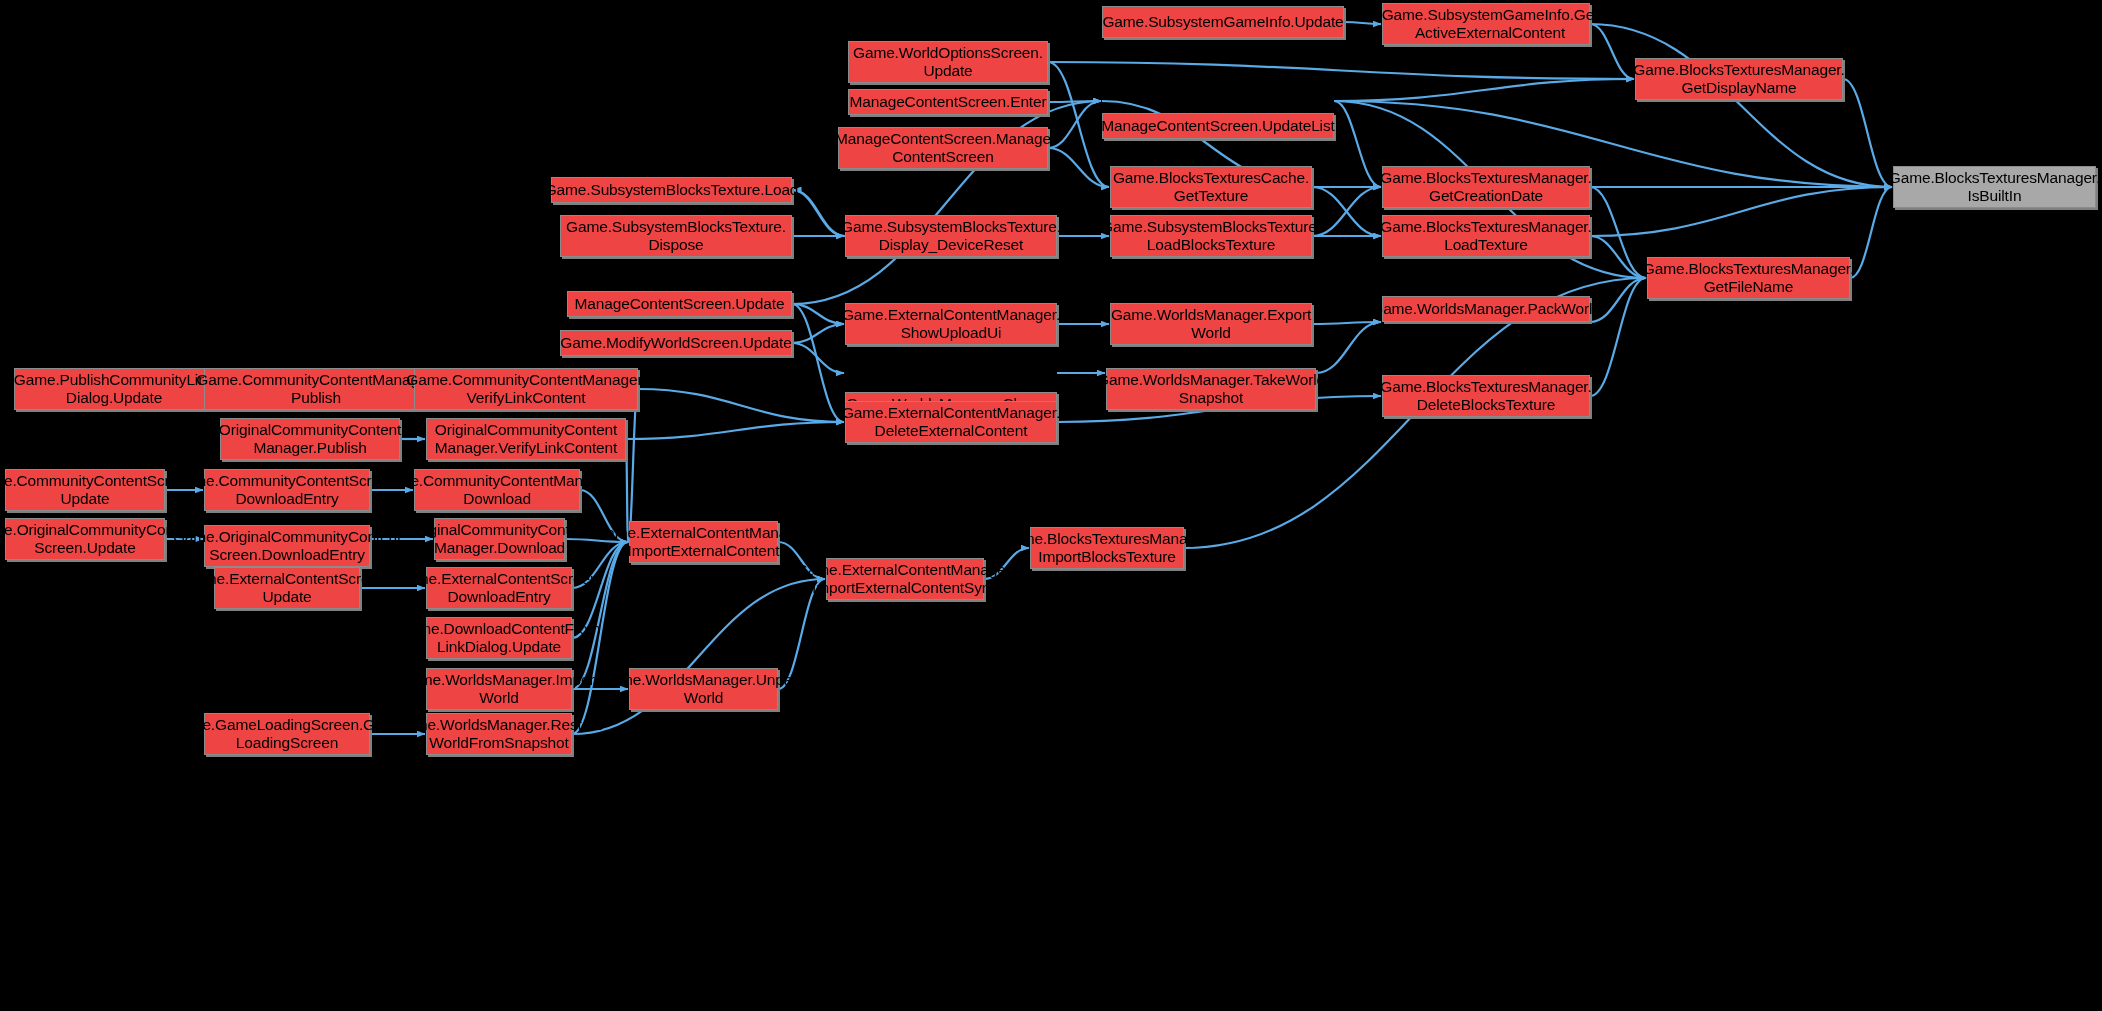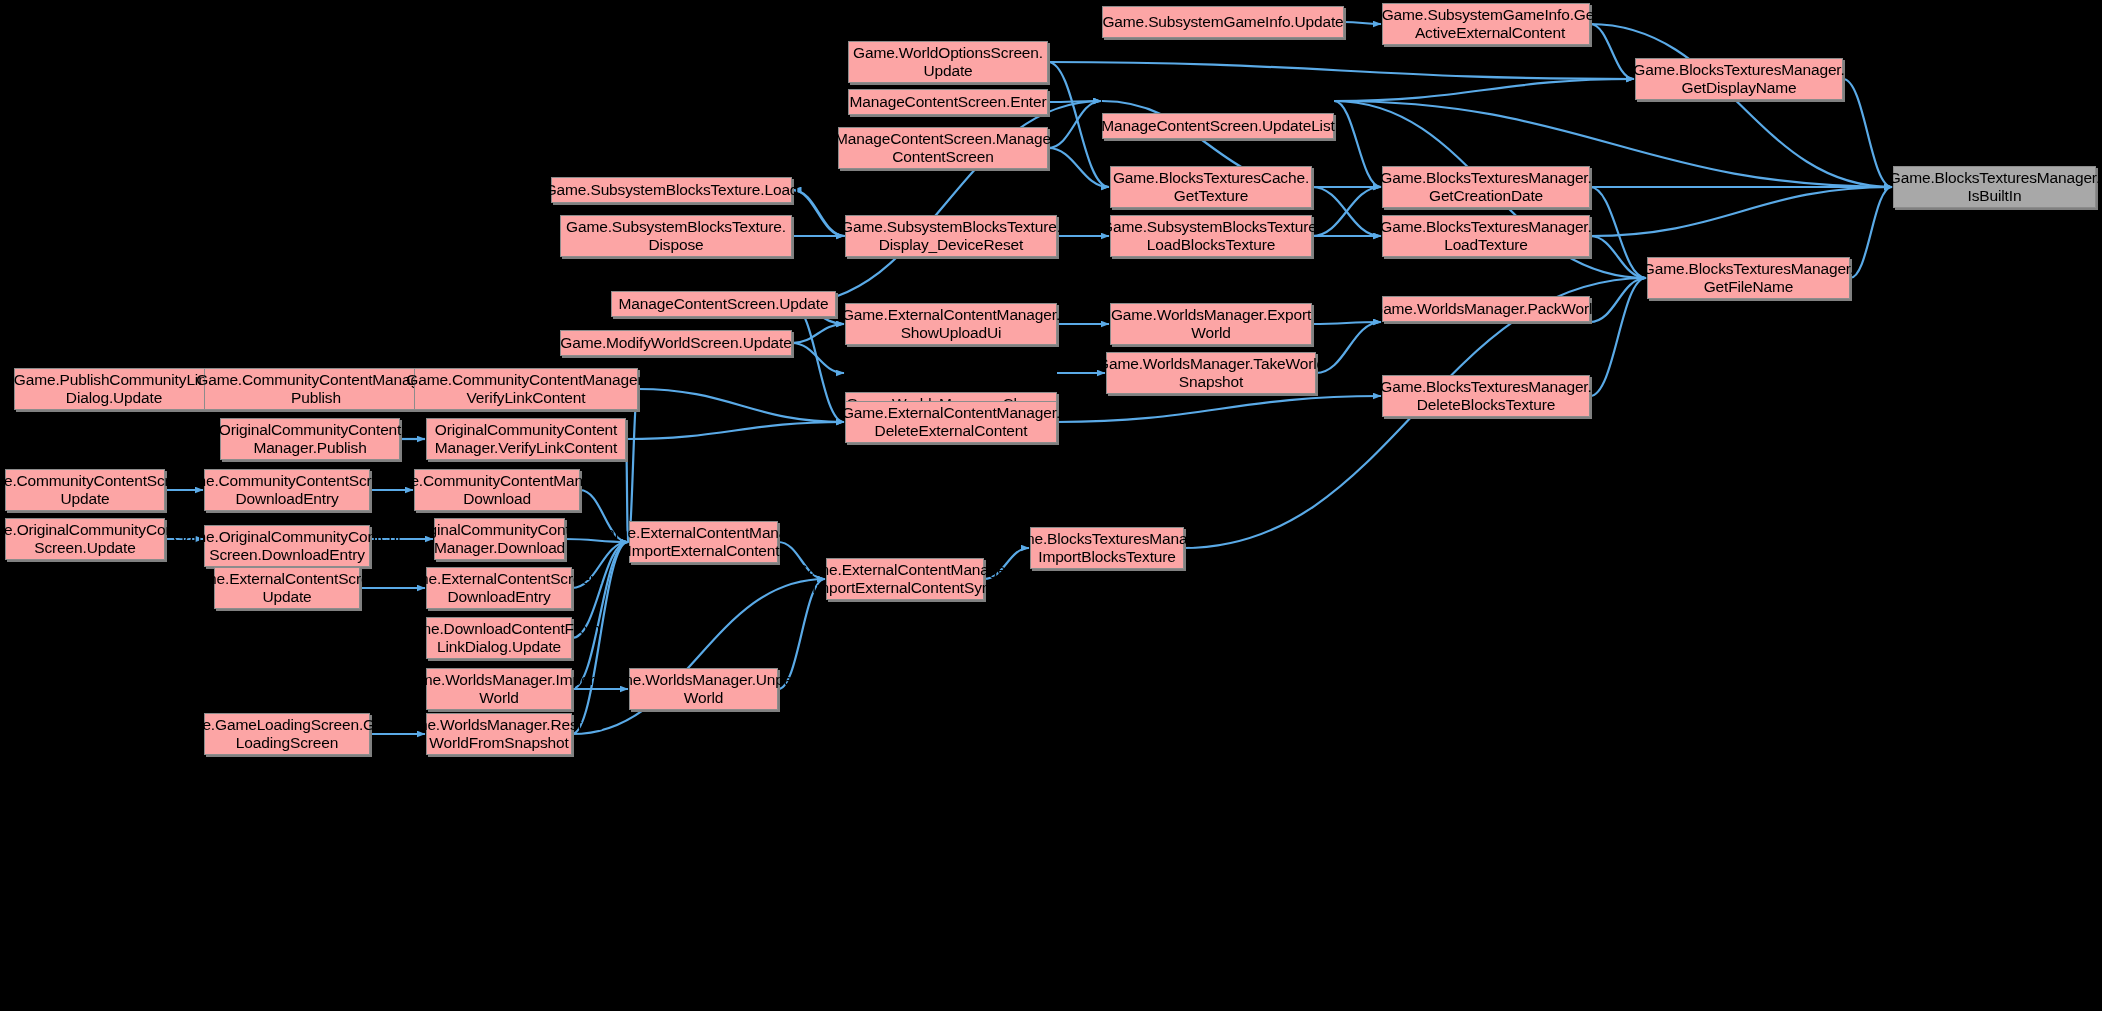--- a/index.html
+++ b/index.html
@@ -20,21 +20,21 @@
     position: absolute;
     left: 0;
     top: 0;
     width: 2102px;
     height: 1011px;
     pointer-events: none;
   }
   .node {
     position: absolute;
     box-sizing: border-box;
-    background: #fca5a5;
+    background: #ef4444;
     border: 1px solid #8c8c8c;
     box-shadow: 2px 2px 0 0 #808080;
     color: #000000;
     font-size: 15.5px;
     line-height: 18px;
     letter-spacing: -0.15px;
     display: flex;
     align-items: center;
     justify-content: center;
     text-align: center;
@@ -145,30 +145,30 @@
       <div class="node" style="left: 560px; top: 215px; width: 232px; height: 42px;">Game.SubsystemBlocksTexture.
 Dispose</div>
       <div class="node" style="left: 845px; top: 215px; width: 212px; height: 42px;">Game.SubsystemBlocksTexture.
 Display_DeviceReset</div>
       <div class="node" style="left: 1110px; top: 215px; width: 202px; height: 42px;">Game.SubsystemBlocksTexture.
 LoadBlocksTexture</div>
       <div class="node" style="left: 1382px; top: 215px; width: 208px; height: 42px;">Game.BlocksTexturesManager.
 LoadTexture</div>
       <div class="node" style="left: 1647px; top: 257px; width: 203px; height: 42px;">Game.BlocksTexturesManager.
 GetFileName</div>
-      <div class="node" style="left: 567px; top: 291px; width: 225px; height: 26px; margin-left: 44px;">ManageContentScreen.Update</div>
+      <div class="node" style="left: 567px; top: 291px; width: 225px; height: 26px;">ManageContentScreen.Update</div>
       <div class="node" style="left: 845px; top: 303px; width: 212px; height: 42px;">Game.ExternalContentManager.
 ShowUploadUi</div>
       <div class="node" style="left: 1110px; top: 303px; width: 202px; height: 42px;">Game.WorldsManager.Export
 World</div>
       <div class="node" style="left: 1382px; top: 296px; width: 208px; height: 26px; text-align: right;">Game.WorldsManager.PackWorld</div>
       <div class="node" style="left: 560px; top: 330px; width: 232px; height: 26px;">Game.ModifyWorldScreen.Update</div>
       <div class="node" style="left: 845px; top: 352px; width: 212px; height: 42px; margin-top: 40px;">Game.WorldsManager.Change
 World</div>
-      <div class="node" style="left: 1106px; top: 352px; width: 210px; height: 42px;">Game.WorldsManager.TakeWorld
+      <div class="node" style="left: 1106px; top: 368px; width: 210px; height: 42px;">Game.WorldsManager.TakeWorld
 Snapshot</div>
       <div class="node" style="left: 14px; top: 368px; width: 200px; height: 42px;">Game.PublishCommunityLink
 Dialog.Update</div>
       <div class="node" style="left: 204px; top: 368px; width: 224px; height: 42px;">Game.CommunityContentManager.
 Publish</div>
       <div class="node" style="left: 414px; top: 368px; width: 224px; height: 42px;">Game.CommunityContentManager.
 VerifyLinkContent</div>
       <div class="node" style="left: 1382px; top: 375px; width: 208px; height: 42px;">Game.BlocksTexturesManager.
 DeleteBlocksTexture</div>
       <div class="node" style="left: 845px; top: 401px; width: 212px; height: 42px;">Game.ExternalContentManager.

